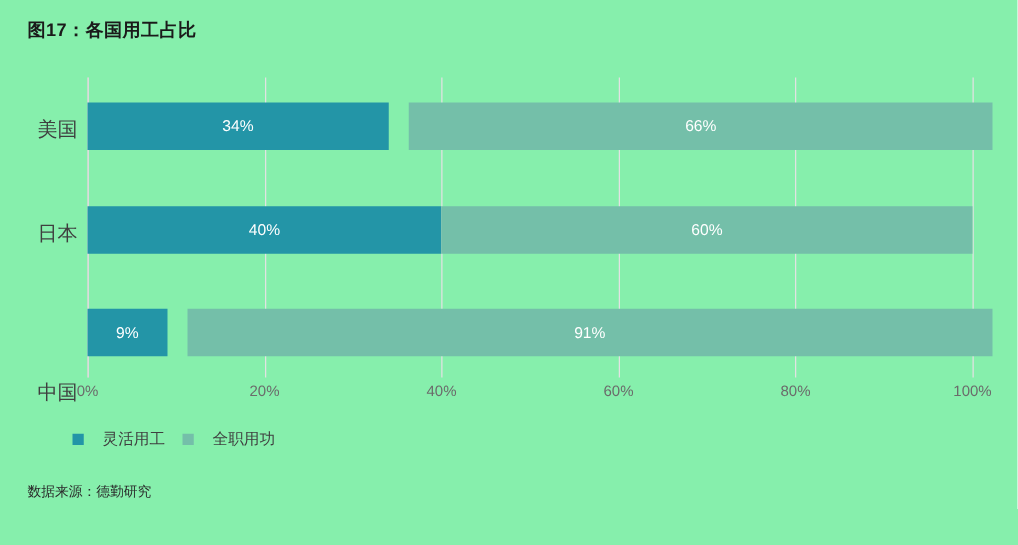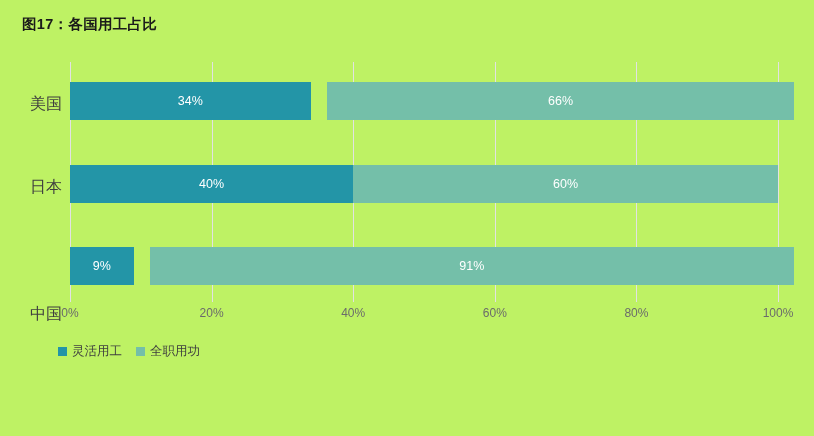--- a/index.html
+++ b/index.html
@@ -9,21 +9,21 @@
     height: 436px;
     background: #ffffff;
     font-family: "Liberation Sans", "DejaVu Sans", sans-serif;
     overflow: hidden;
   }
 
   #page {
     position: relative;
     width: 814px;
     height: 436px;
-    background: #bef264;
+    background: #86efac;
   }
 
   
   #chart-title {
     position: absolute;
     left: 22px;
     top: 15px;
     font-size: 14.5px;
     font-weight: bold;
     color: #1a1a1a;
@@ -120,21 +120,21 @@
     position: absolute;
     left: 58px;
     top: 343px;
     display: flex;
     align-items: center;
     gap: 14px;
   }
   .legend-item {
     display: flex;
     align-items: center;
-    gap: 5px;
+    gap: 15px;
   }
   .legend-swatch {
     width: 9px;
     height: 9px;
     display: inline-block;
   }
   .legend-text {
     font-size: 12.5px;
     color: #3f3f3f;
     white-space: nowrap;
@@ -226,15 +226,16 @@
       <div class="legend-item">
         <span class="legend-swatch" style="background: rgb(35, 149, 167);"></span>
         <span class="legend-text">灵活用工</span>
       </div>
       <div class="legend-item">
         <span class="legend-swatch" style="background: rgb(116, 191, 169);"></span>
         <span class="legend-text">全职用功</span>
       </div>
     </div>
 
+  <div id="source-note">数据来源：德勤研究</div>
 
 
 </div>
 
 </body></html>

